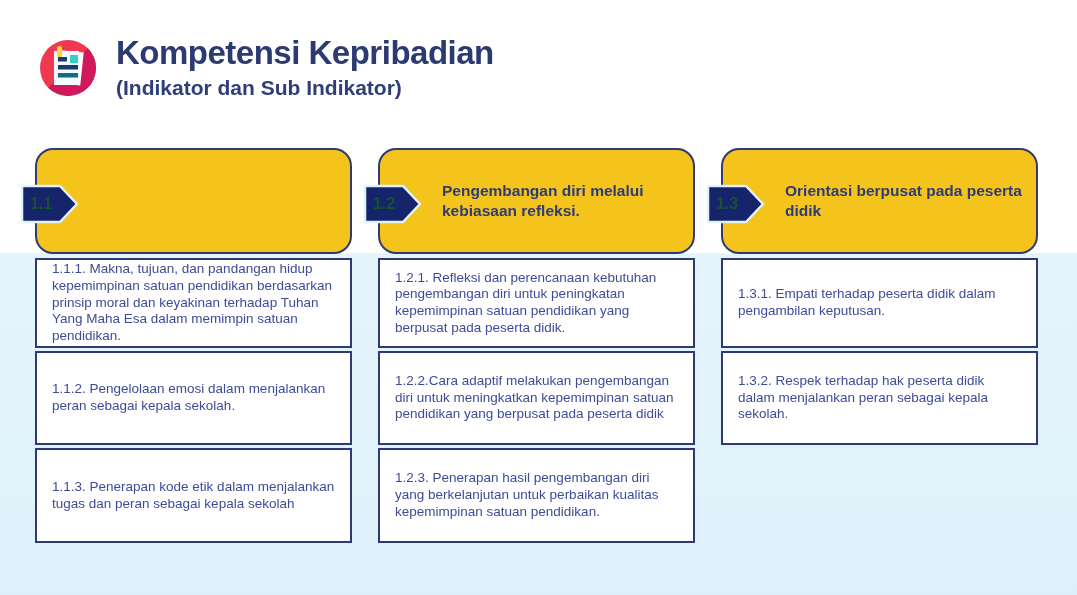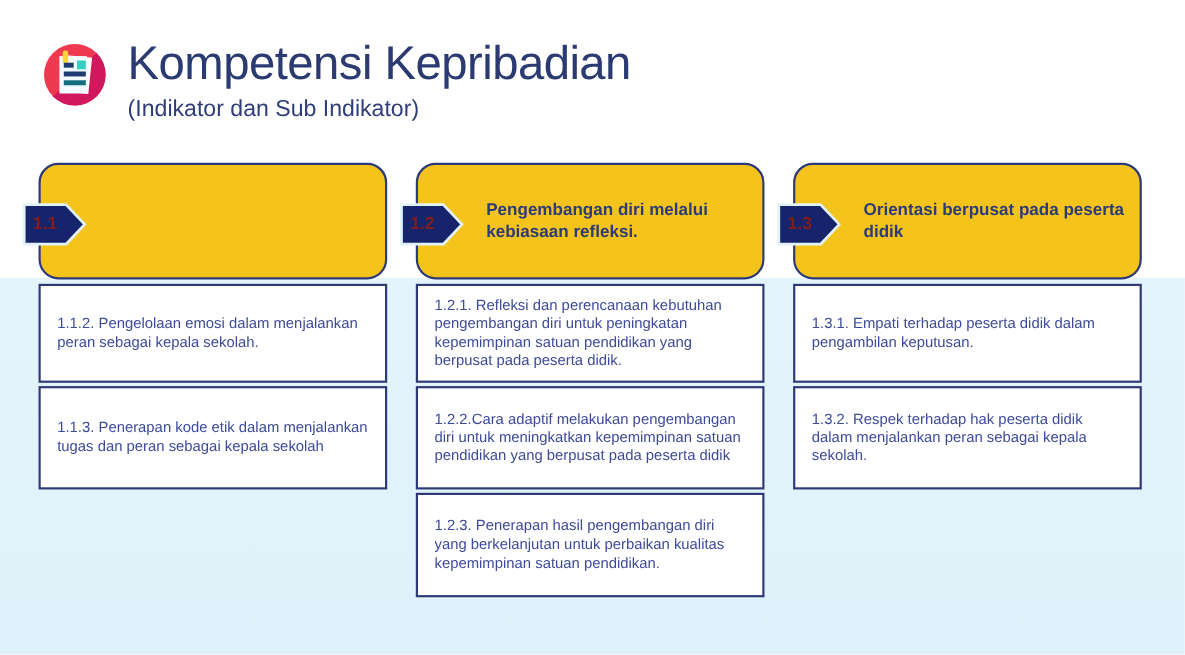--- a/index.html
+++ b/index.html
@@ -15,25 +15,25 @@
   }
 
   
   .page-header{
     position:absolute;left:38px;top:36px;
     display:flex;align-items:flex-start;gap:18px;
   }
   .doc-icon{width:60px;height:60px;margin-top:2px;}
   .titles{display:flex;flex-direction:column;}
   .title{
-    font-size:43px;font-weight:400;color:#2c3a72;
+    font-size:33px;font-weight:700;color:#2c3a72;
     letter-spacing:-0.5px;line-height:1.15;margin-top:-2px;
   }
   .subtitle{
-    font-size:21px;font-weight:400;color:#2f3d78;line-height:1.3;margin-top:2px;
+    font-size:21px;font-weight:700;color:#2f3d78;line-height:1.3;margin-top:2px;
   }
 
   
   .columns{
     position:absolute;left:35px;top:148px;
     display:flex;gap:26px;
   }
   .column{width:317px;display:flex;flex-direction:column;}
 
   .header-card{
@@ -51,21 +51,21 @@
   }
 
   .badge{
     position:absolute;left:-17px;top:34px;
     width:60px;height:40px;
   }
   .badge svg{position:absolute;left:0;top:0;}
   .badge-text{
     position:absolute;left:0;top:0;width:42px;height:40px;
     display:flex;align-items:center;justify-content:center;
-    color:#7f1d1d;font-size:16px;font-weight:700;
+    color:#14532d;font-size:16px;font-weight:700;
   }
 
   .cells{margin-top:4px;display:flex;flex-direction:column;gap:3px;}
   .cell{
     box-sizing:border-box;
     background:#ffffff;
     border:2px solid #2e3a78;
     display:flex;align-items:center;
     padding:6px 15px;
   }
@@ -108,20 +108,23 @@
       <div class="header-card">
         <div class="badge">
           <svg width="60" height="40" viewBox="0 0 60 40">
             <polygon points="2,2 40,2 57,20 40,38 2,38" fill="#16246b" stroke="#e2f2fb" stroke-width="2.5" stroke-linejoin="round"></polygon>
           </svg>
           <span class="badge-text">1.1</span>
         </div>
       </div>
       <div class="cells">
         <div class="cell">
+            <p>1.1.1. Makna, tujuan, dan pandangan hidup kepemimpinan satuan pendidikan berdasarkan prinsip moral dan keyakinan terhadap Tuhan Yang Maha Esa dalam memimpin satuan pendidikan.</p>
+          </div>
+        <div class="cell">
             <p>1.1.2. Pengelolaan emosi dalam menjalankan peran sebagai kepala sekolah.</p>
           </div>
         <div class="cell">
             <p>1.1.3. Penerapan kode etik dalam menjalankan tugas dan peran sebagai kepala sekolah</p>
           </div>
       </div>
     </div>
 
     <div class="column">
       <div class="header-card">

